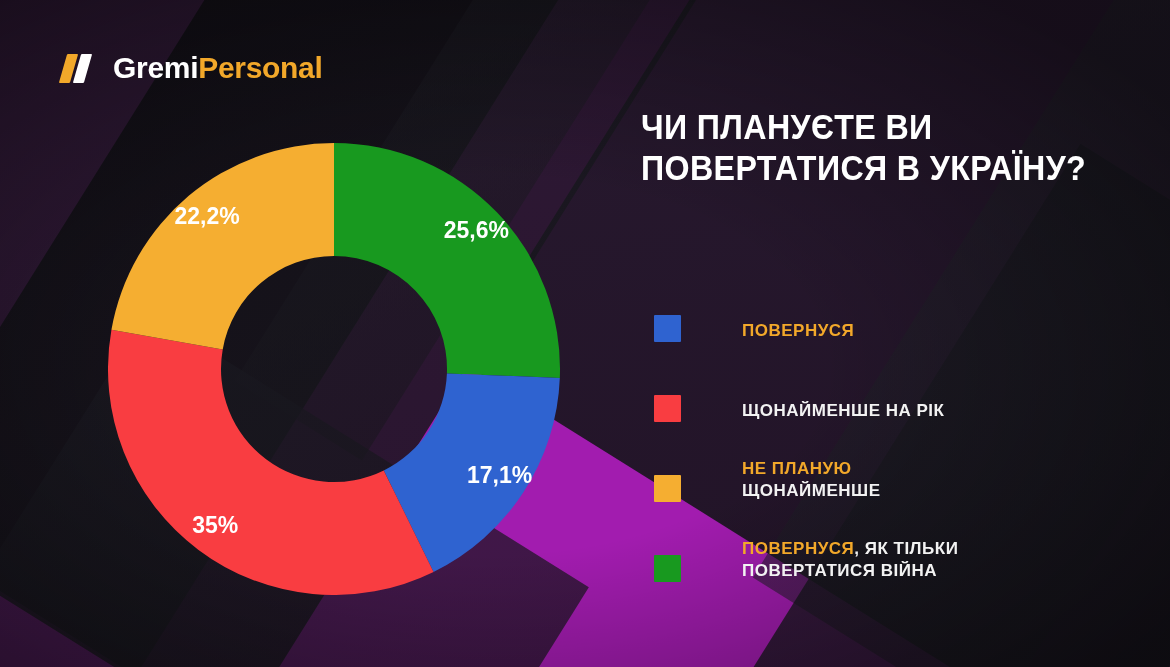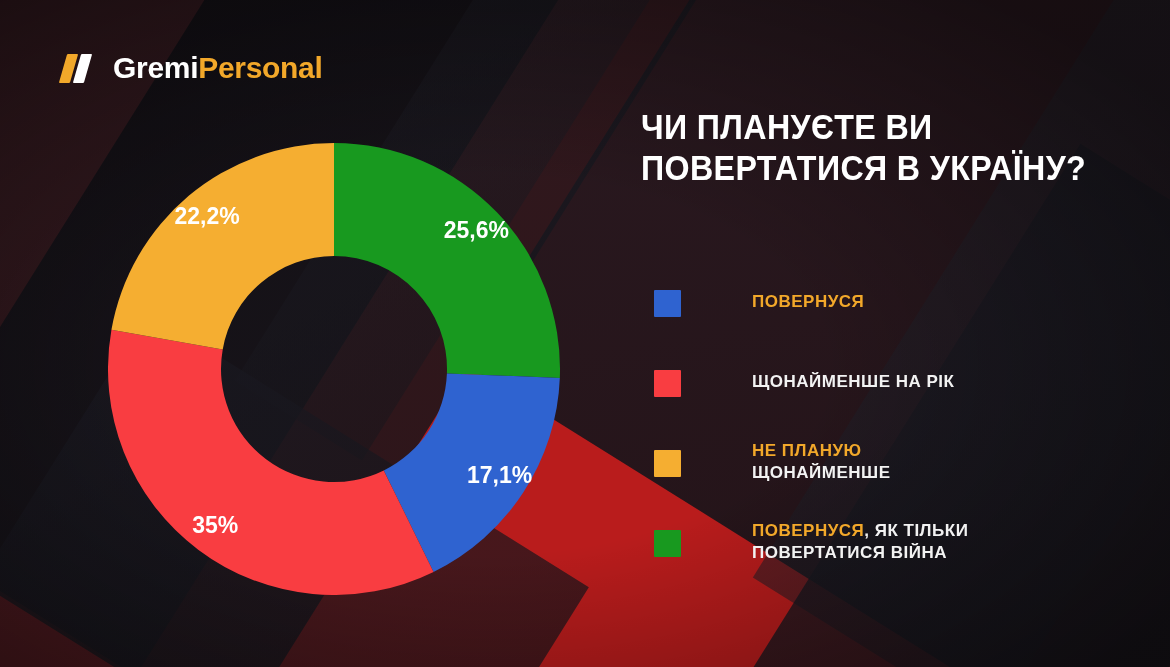--- a/index.html
+++ b/index.html
@@ -5,21 +5,21 @@
   * { margin:0; padding:0; box-sizing:border-box; }
   html, body {
     width:1170px; height:667px;
     background:#131217;
     font-family:"Liberation Sans", sans-serif;
     overflow:hidden;
   }
   #stage {
     position:relative;
     width:1170px; height:667px;
-    background:#b91c1c;
+    background:#a21caf;
     overflow:hidden;
   }
 
   
   .bg-layer { position:absolute; inset:0; pointer-events:none; }
   .facet { position:absolute; }
 
   .f1 {
     left:-120px; top:-260px; width:640px; height:900px;
     background:linear-gradient(135deg,#1b1a21 0%,#17161c 60%,#141318 100%);
@@ -107,21 +107,21 @@
     font-size:35px; font-weight:700;
     line-height:1.18; letter-spacing:.4px;
     transform:scaleX(.92); transform-origin:left top;
   }
   #title div { white-space:nowrap; }
 
   
   #legend { position:absolute; left:654px; top:262px; width:470px; }
   .legend-item {
     position:relative;
-    display:flex; align-items:center; gap:14px;
+    display:flex; align-items:flex-end; gap:4px;
     height:80px;
   }
   .legend-swatch {
     width:27px; height:27px; flex:0 0 27px;
     margin-top:2px; border-radius:1px;
   }
   .legend-text {
     margin-left:57px;
     line-height:1.3;
   }

